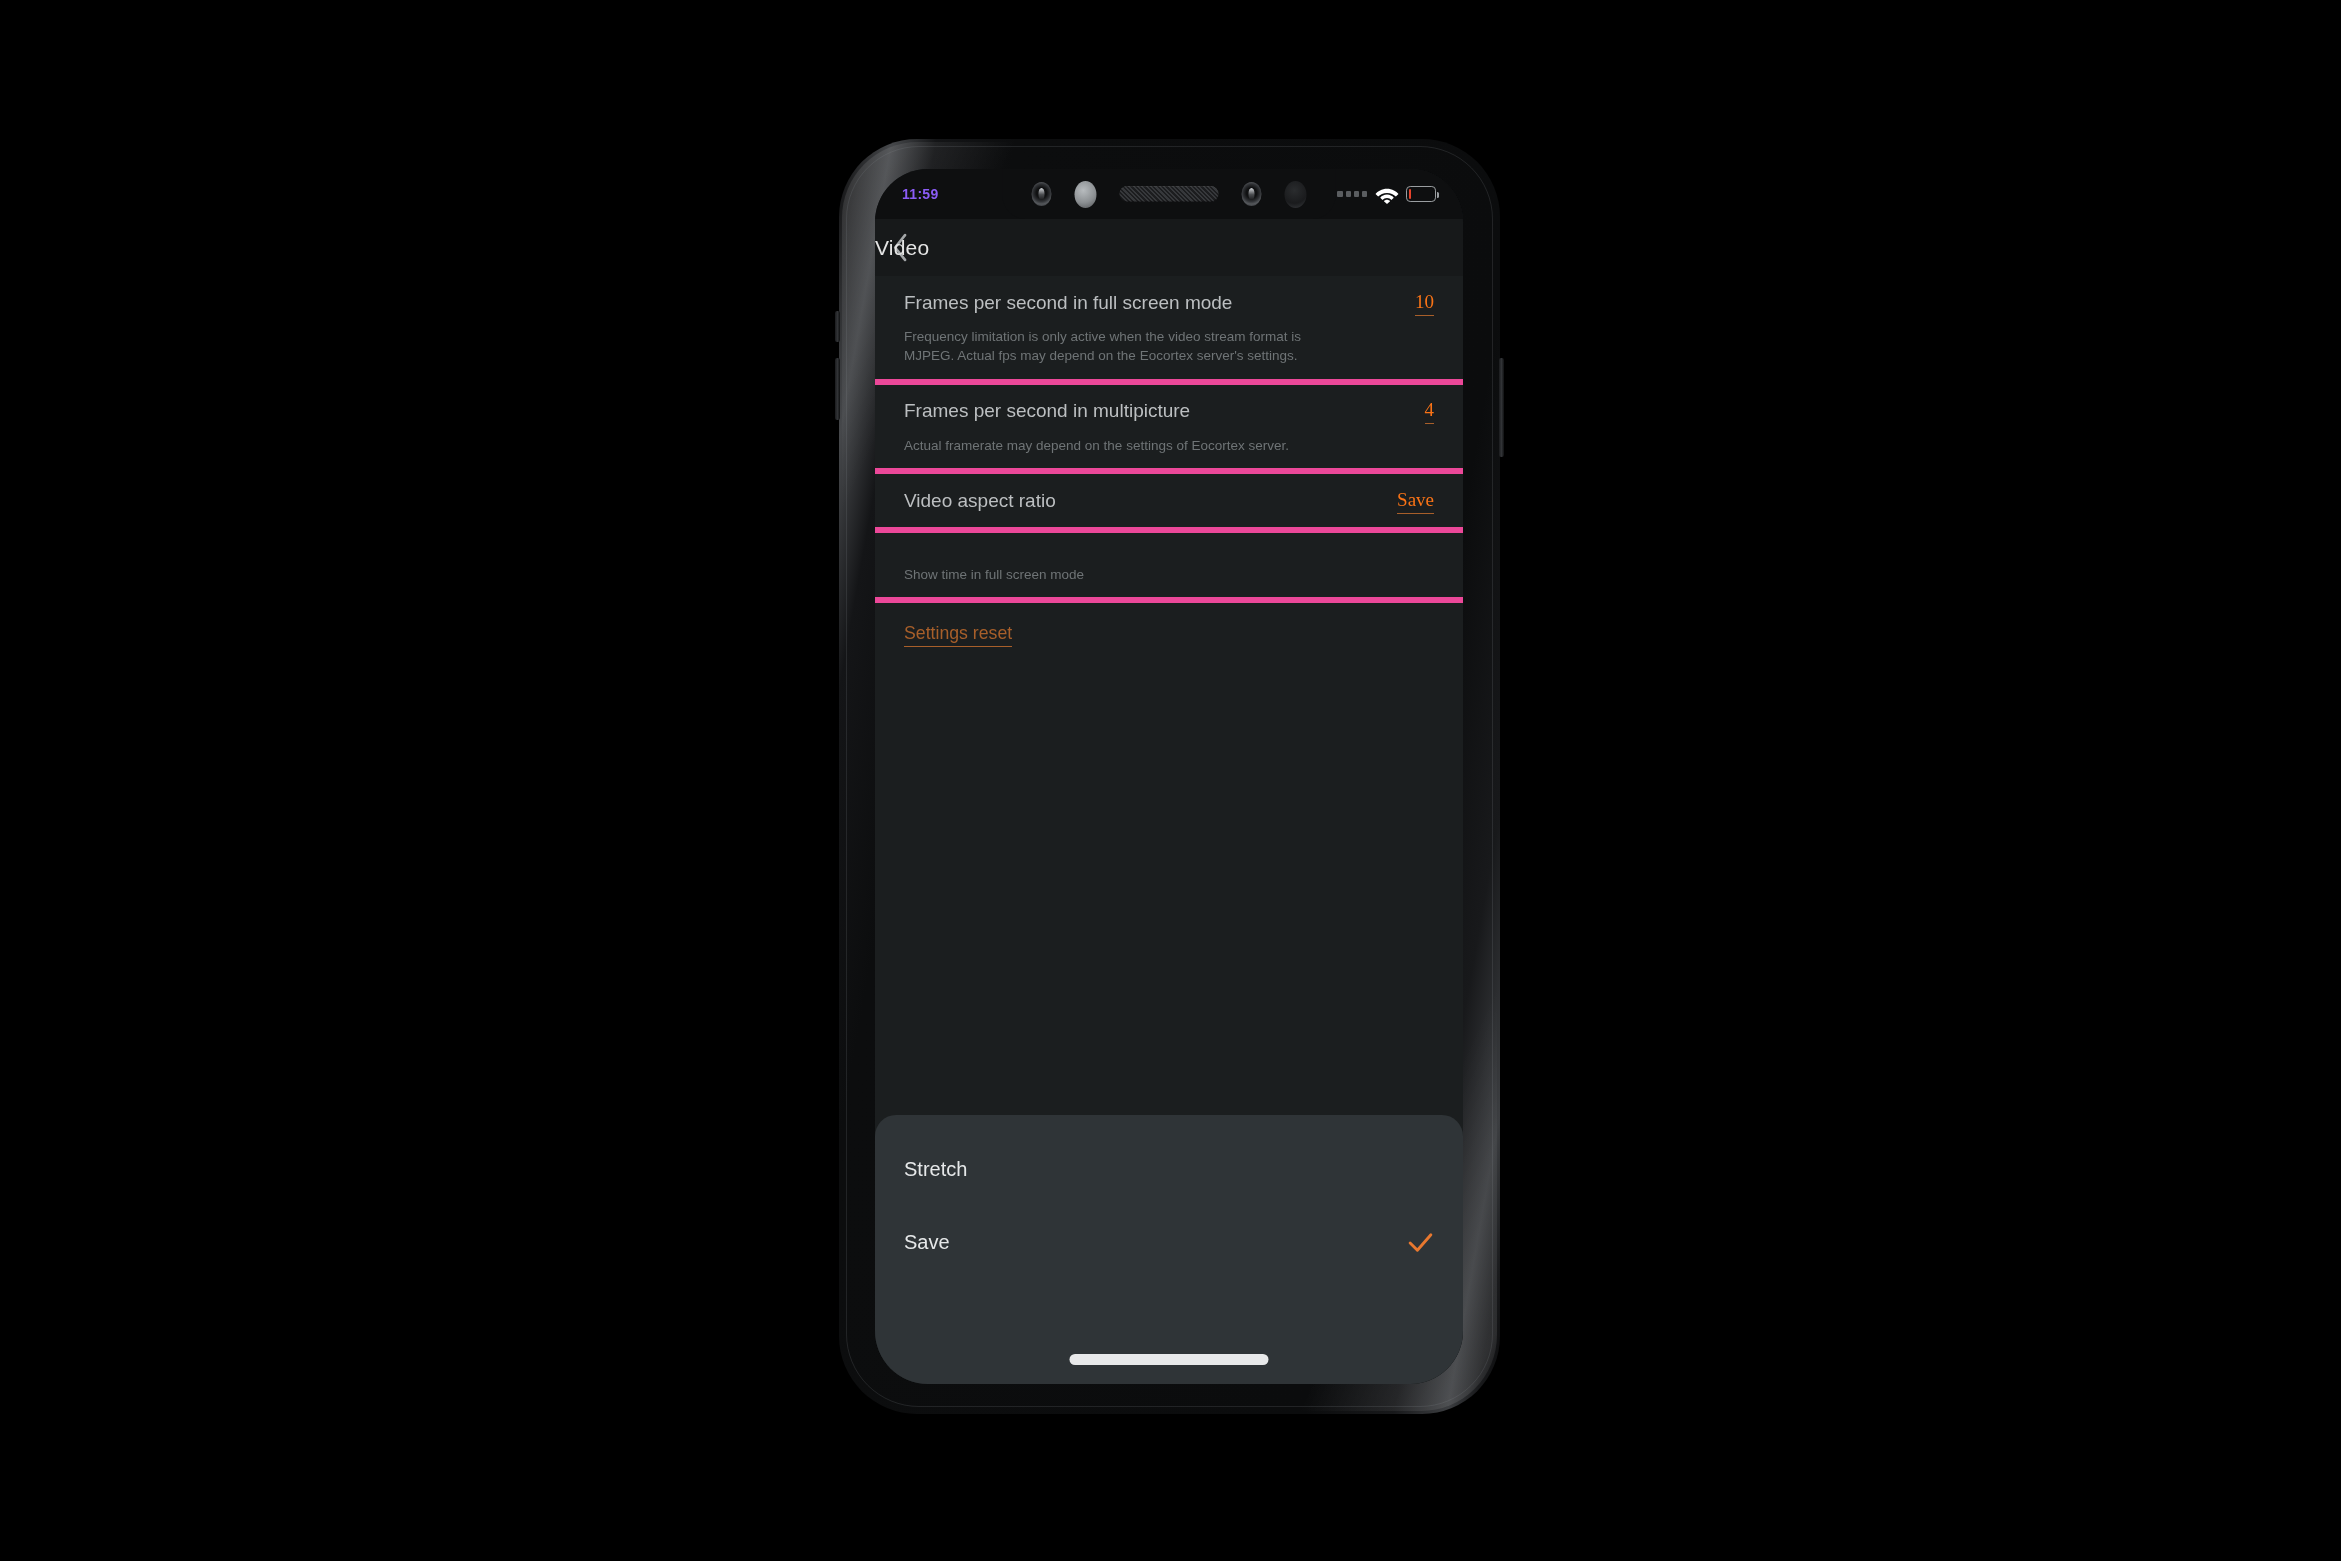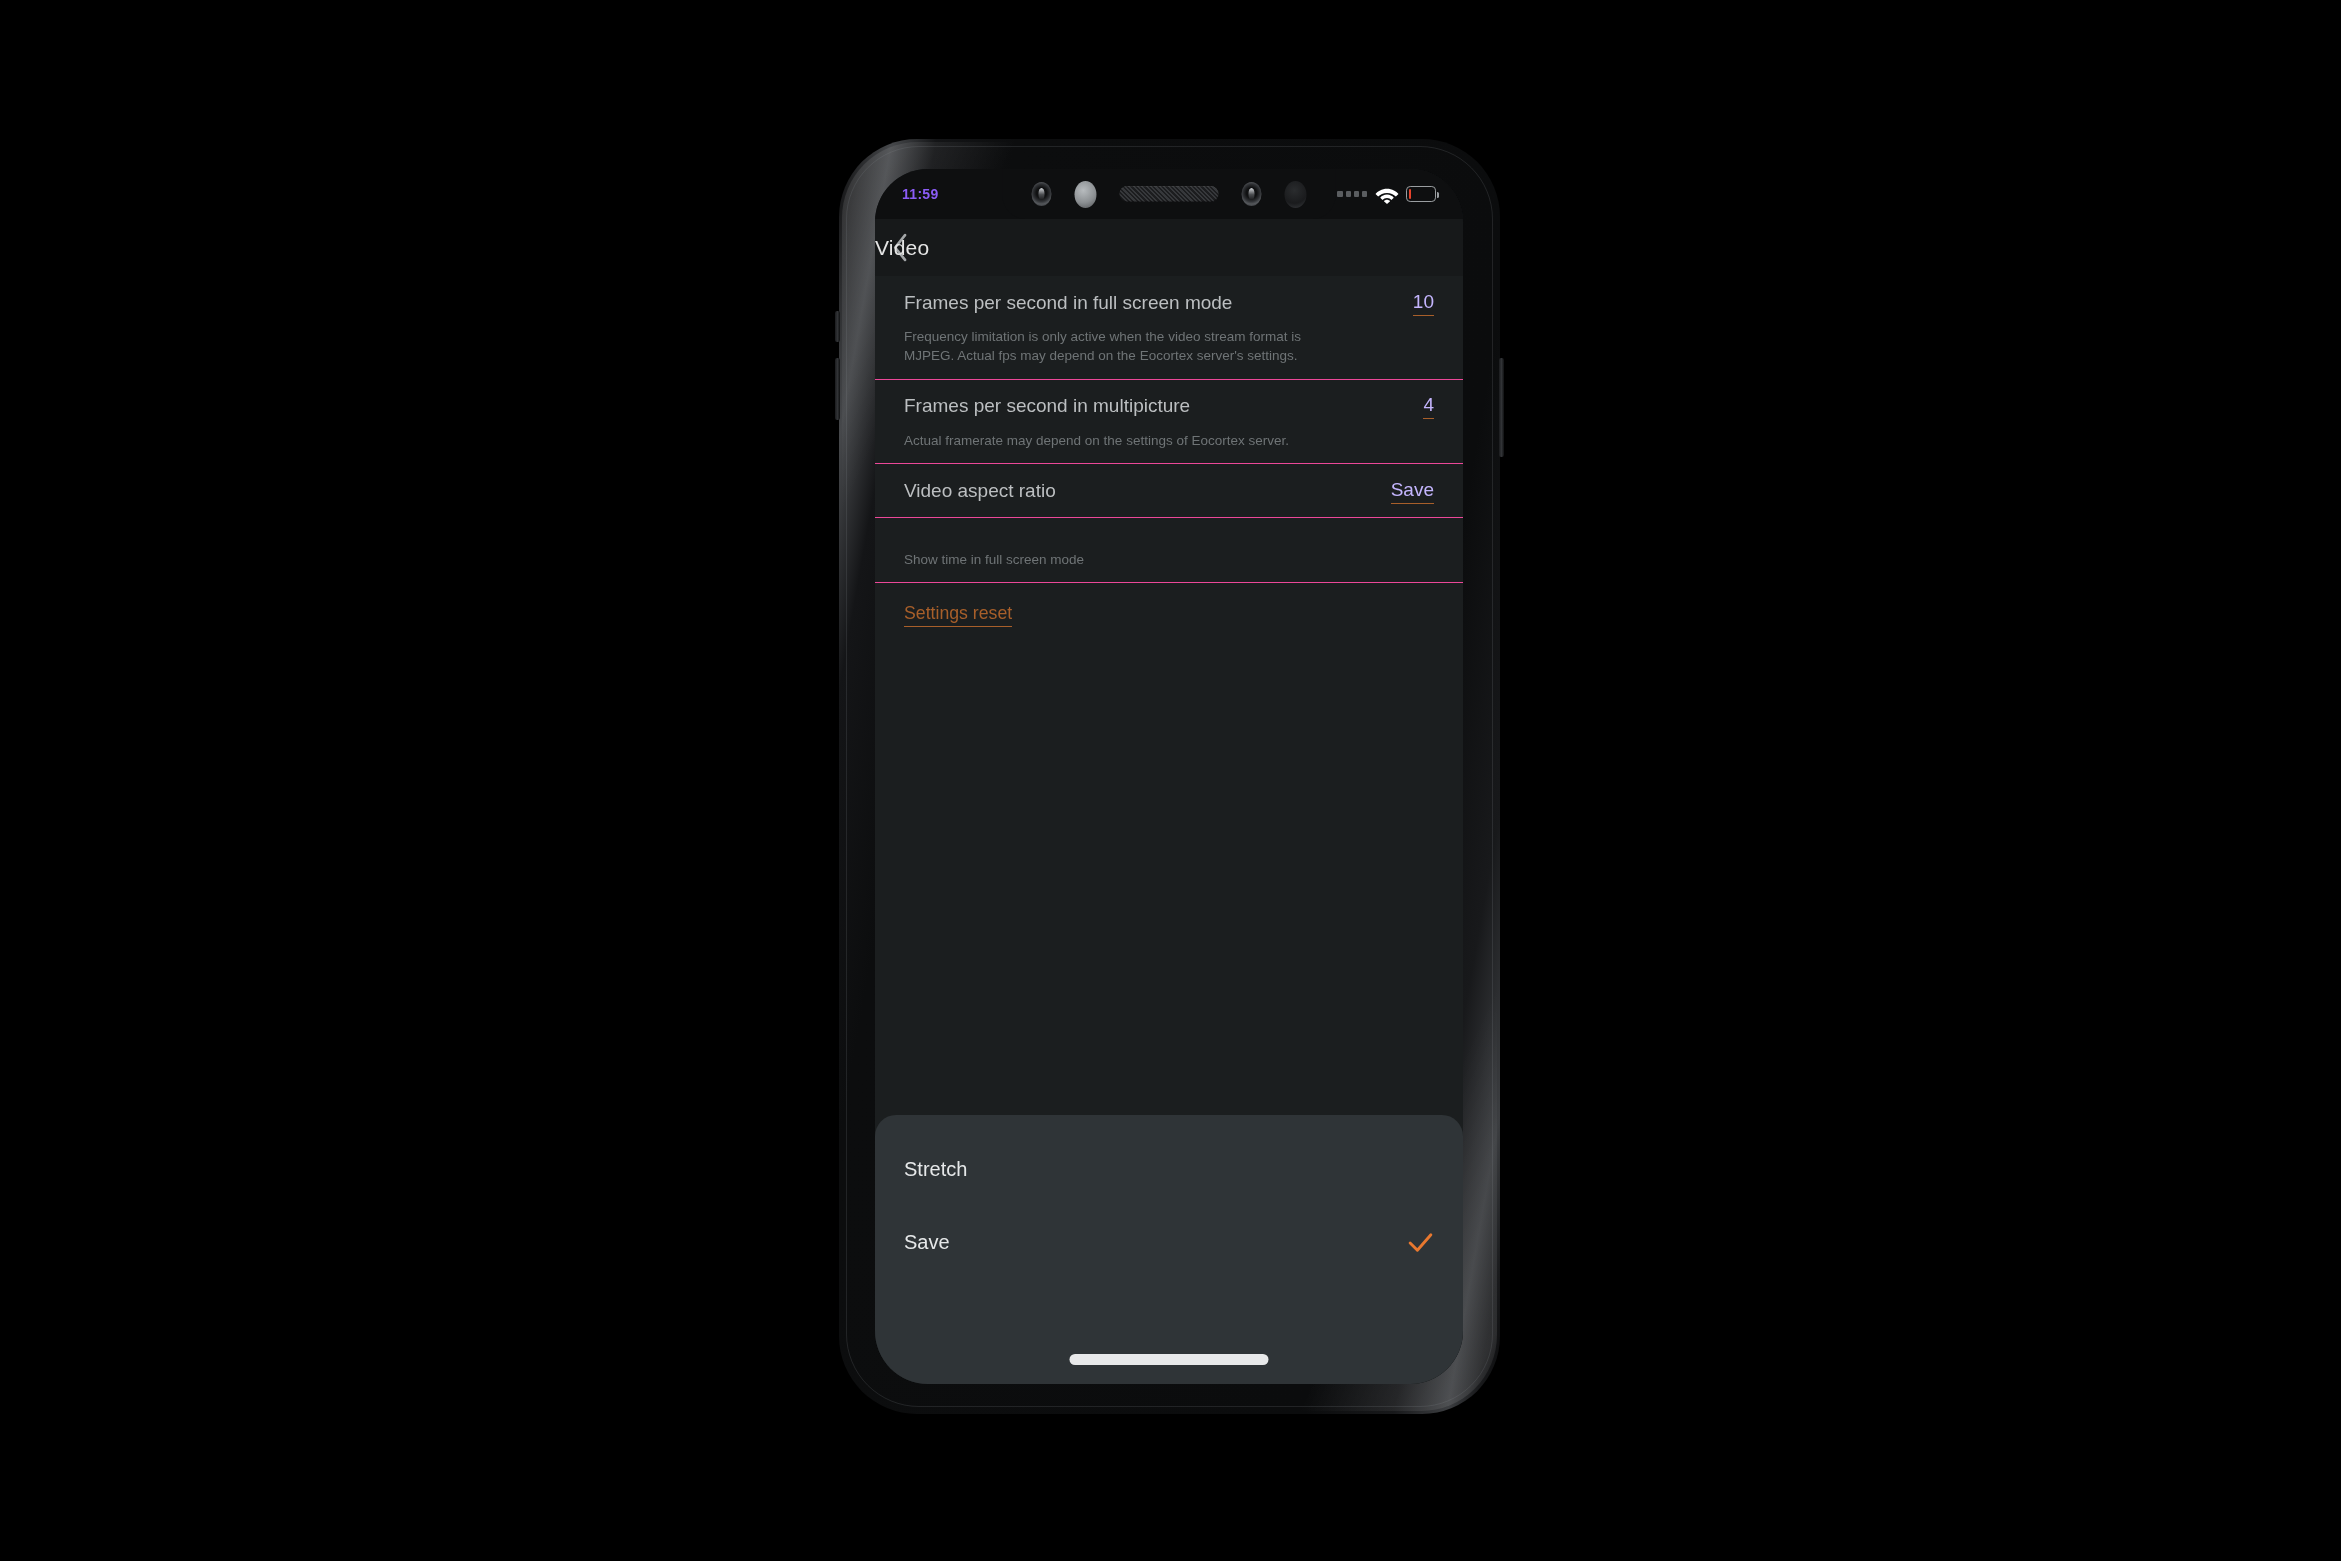--- a/index.html
+++ b/index.html
@@ -127,28 +127,29 @@
   }
 
   
   #content {
     position:absolute; top:107px; left:0; right:0; bottom:0;
     background:#1b1e1f;
   }
   .row {
     position:relative;
     padding:15.6px 29px 13.5px 29px;
-    border-bottom:1px solid #ec4899;
+    border-bottom:6px solid #ec4899;
   }
   .row-head { display:flex; align-items:flex-start; justify-content:space-between; gap:12.5px; }
   .row-title { color:#bcbfc1; font-size:19px; line-height:1.2; flex:1; }
   .row-value {
-    color:#c4b5fd; font-size:19px; white-space:nowrap;
+    color:#f97316; font-size:19px; white-space:nowrap;
     border-bottom:1.6px solid #a85f2a; padding-bottom:2.1px; line-height:1.1;
     cursor:pointer;
+    font-family:Liberation Serif, serif;
   }
   .row-desc {
     color:#6f7476; font-size:13.5px; line-height:1.42; margin-top:11.4px;
     max-width:448px;
   }
   .row.tall .row-desc { margin-top:23px; }
 
   
   .row.toggle-row .row-head { align-items:center; min-height:37px; }
   .switch {

